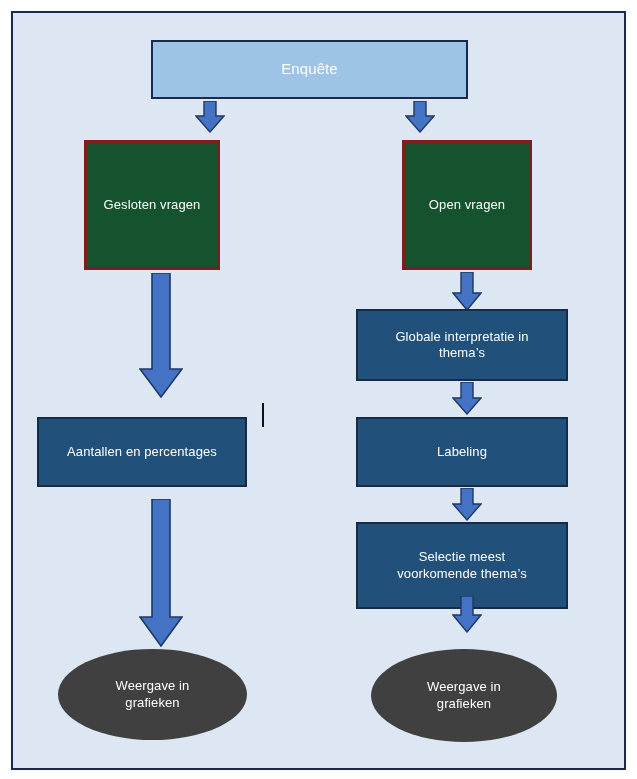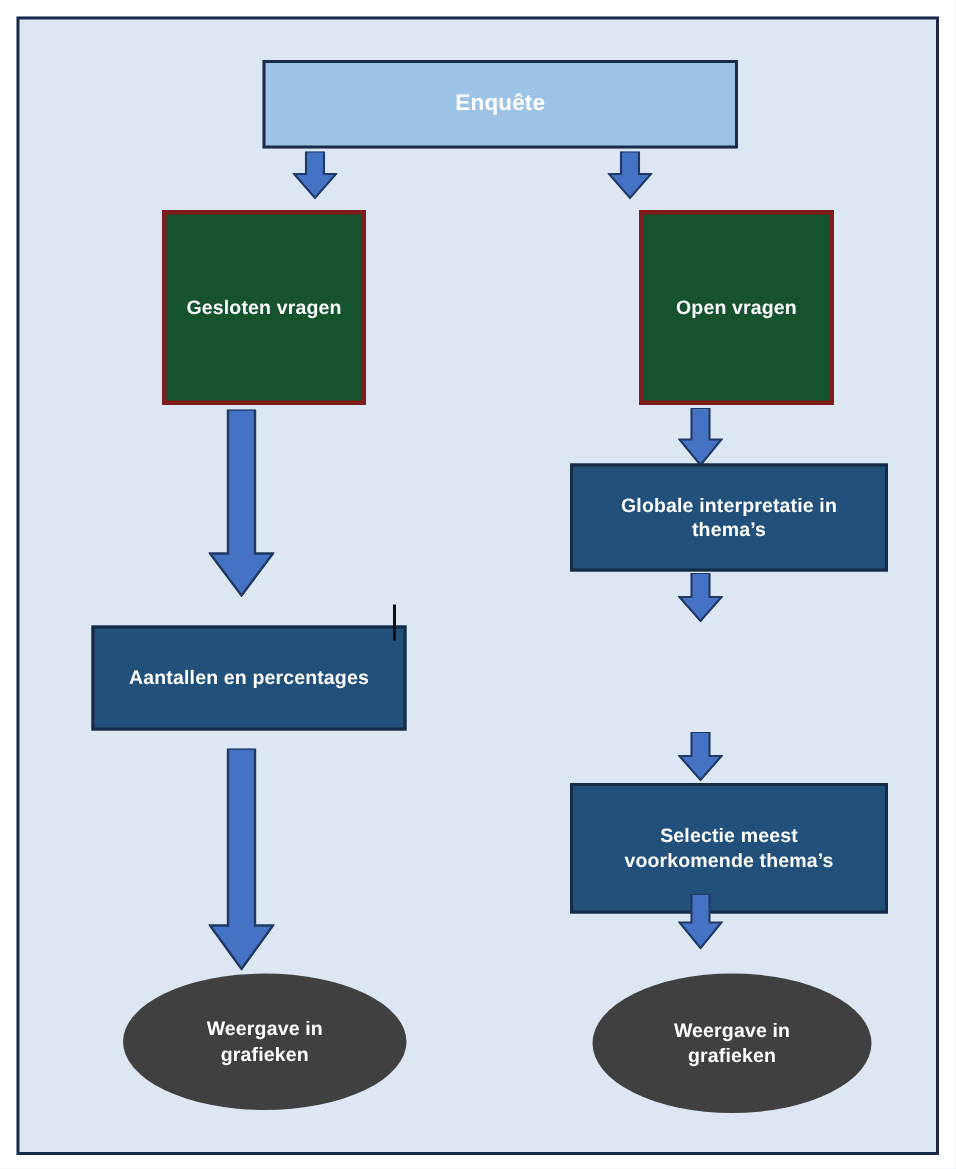--- a/index.html
+++ b/index.html
@@ -26,25 +26,24 @@
   }
 
   .node {
     position: absolute;
     box-sizing: border-box;
     display: flex;
     align-items: center;
     justify-content: center;
     text-align: center;
     color: #ffffff;
-    font-weight: bold;
+    font-weight: normal;
     line-height: 1.25;
     letter-spacing: 0.1px;
     padding: 2px 6px;
-    margin-left: 24px;
   }
 
   .node-light {
     background: #9dc3e6;
     border: 2px solid #1b2a4a;
   }
   .node-mid {
     background: #14532d;
     border: 3px solid #7f1d1d;
   }
@@ -131,20 +130,23 @@
   <div class="node node-dark" style="left:343px; top:296px; width:212px; height:72px; font-size:13px;">
     <span style="max-width:175px; display:inline-block;">Globale interpretatie in thema’s</span>
   </div>
 
   <div class="arrow" style="left:439px; top:369px;">
     <svg width="30" height="33" viewBox="0 0 30 33">
       <polygon points="9,0 21,0 21,16 29,16 15,32 1,16 9,16" fill="#4472c4" stroke="#1f3864" stroke-width="1.4"></polygon>
     </svg>
   </div>
 
+  <div class="node node-dark" style="left:343px; top:404px; width:212px; height:70px; font-size:13px;">
+    <span>Labeling</span>
+  </div>
 
   <div class="arrow" style="left:439px; top:475px;">
     <svg width="30" height="33" viewBox="0 0 30 33">
       <polygon points="9,0 21,0 21,16 29,16 15,32 1,16 9,16" fill="#4472c4" stroke="#1f3864" stroke-width="1.4"></polygon>
     </svg>
   </div>
 
   <div class="node node-dark" style="left:343px; top:509px; width:212px; height:87px; font-size:13px;">
     <span style="max-width:160px; display:inline-block;">Selectie meest voorkomende thema’s</span>
   </div>

